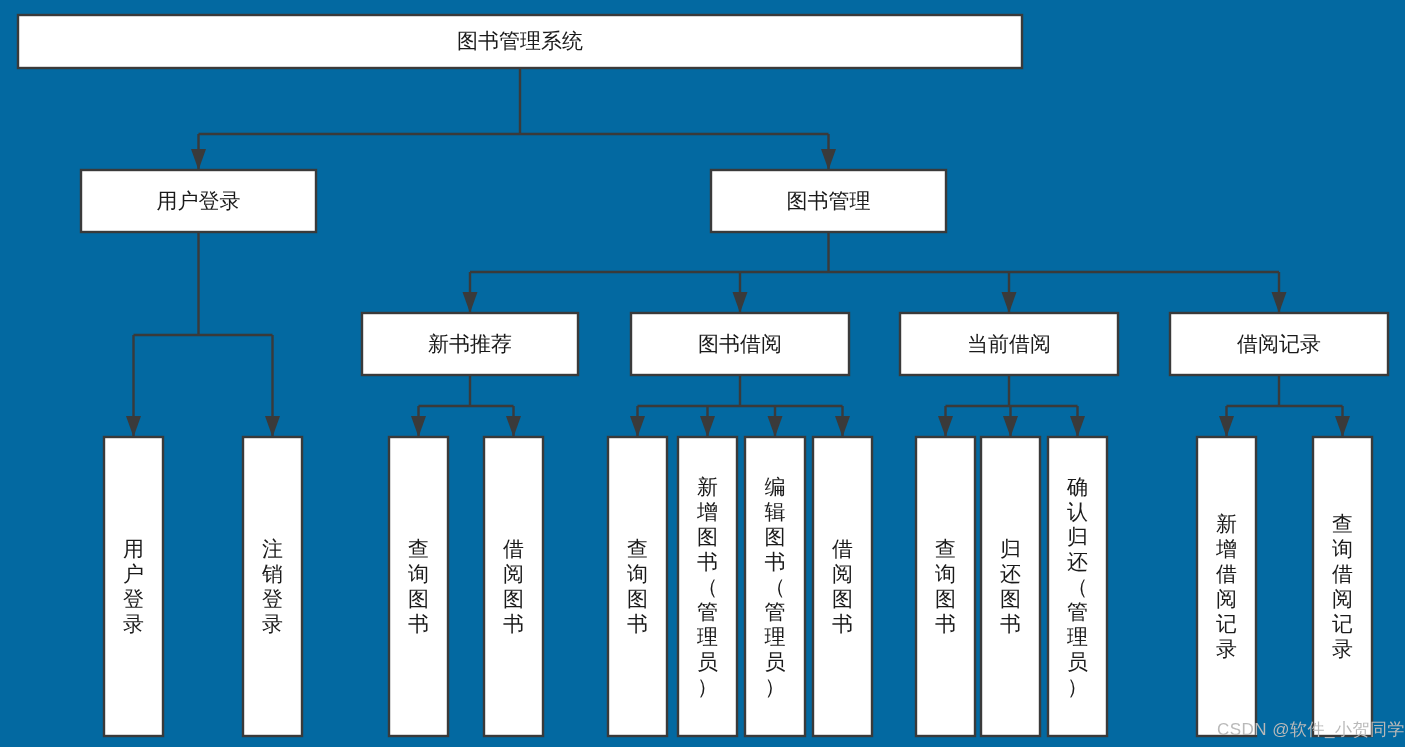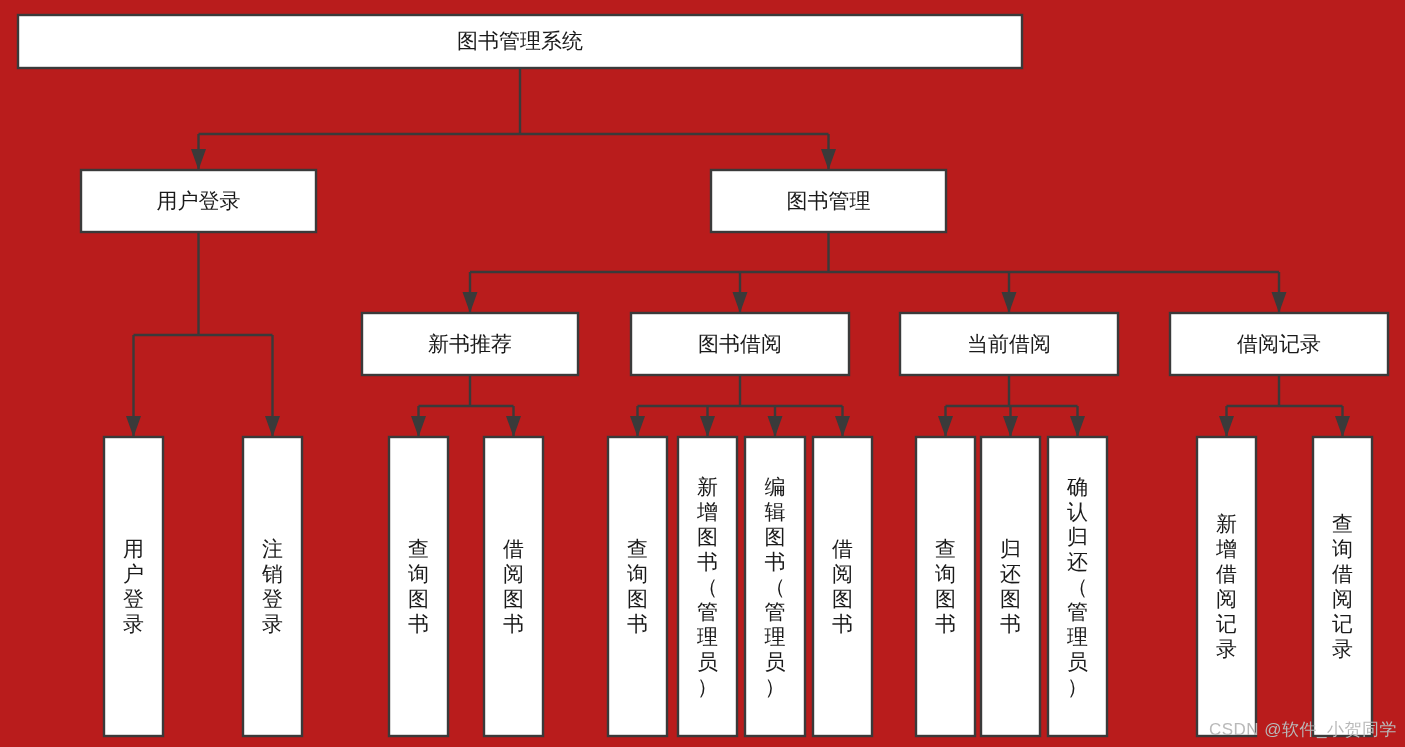--- a/index.html
+++ b/index.html
@@ -12,21 +12,21 @@
     width: 1405px;
     height: 747px;
     font-family: "Liberation Sans", "DejaVu Sans", sans-serif;
     overflow: hidden;
     position: relative;
   }
   #diagram-root {
     position: relative;
     width: 1405px;
     height: 747px;
-    background: #b91c1c;
+    background: #0369a1;
   }
   svg.diagram-canvas {
     position: absolute;
     left: 0;
     top: 0;
     width: 1405px;
     height: 747px;
     display: block;
   }
   .node-box {
@@ -53,21 +53,21 @@
     dominant-baseline: middle;
   }
   .node-label-v {
     font-family: "Liberation Sans", "DejaVu Sans", sans-serif;
     font-size: 21px;
     fill: #1a1a1a;
     text-anchor: middle;
   }
   .watermark-text {
     position: absolute;
-    right: 8px;
+    right: 0;
     bottom: 6px;
     font-family: "Liberation Sans", "DejaVu Sans", sans-serif;
     font-size: 17px;
     color: #b9b9b9;
     letter-spacing: 0.5px;
     white-space: nowrap;
     user-select: none;
   }
 </style>
 </head>

